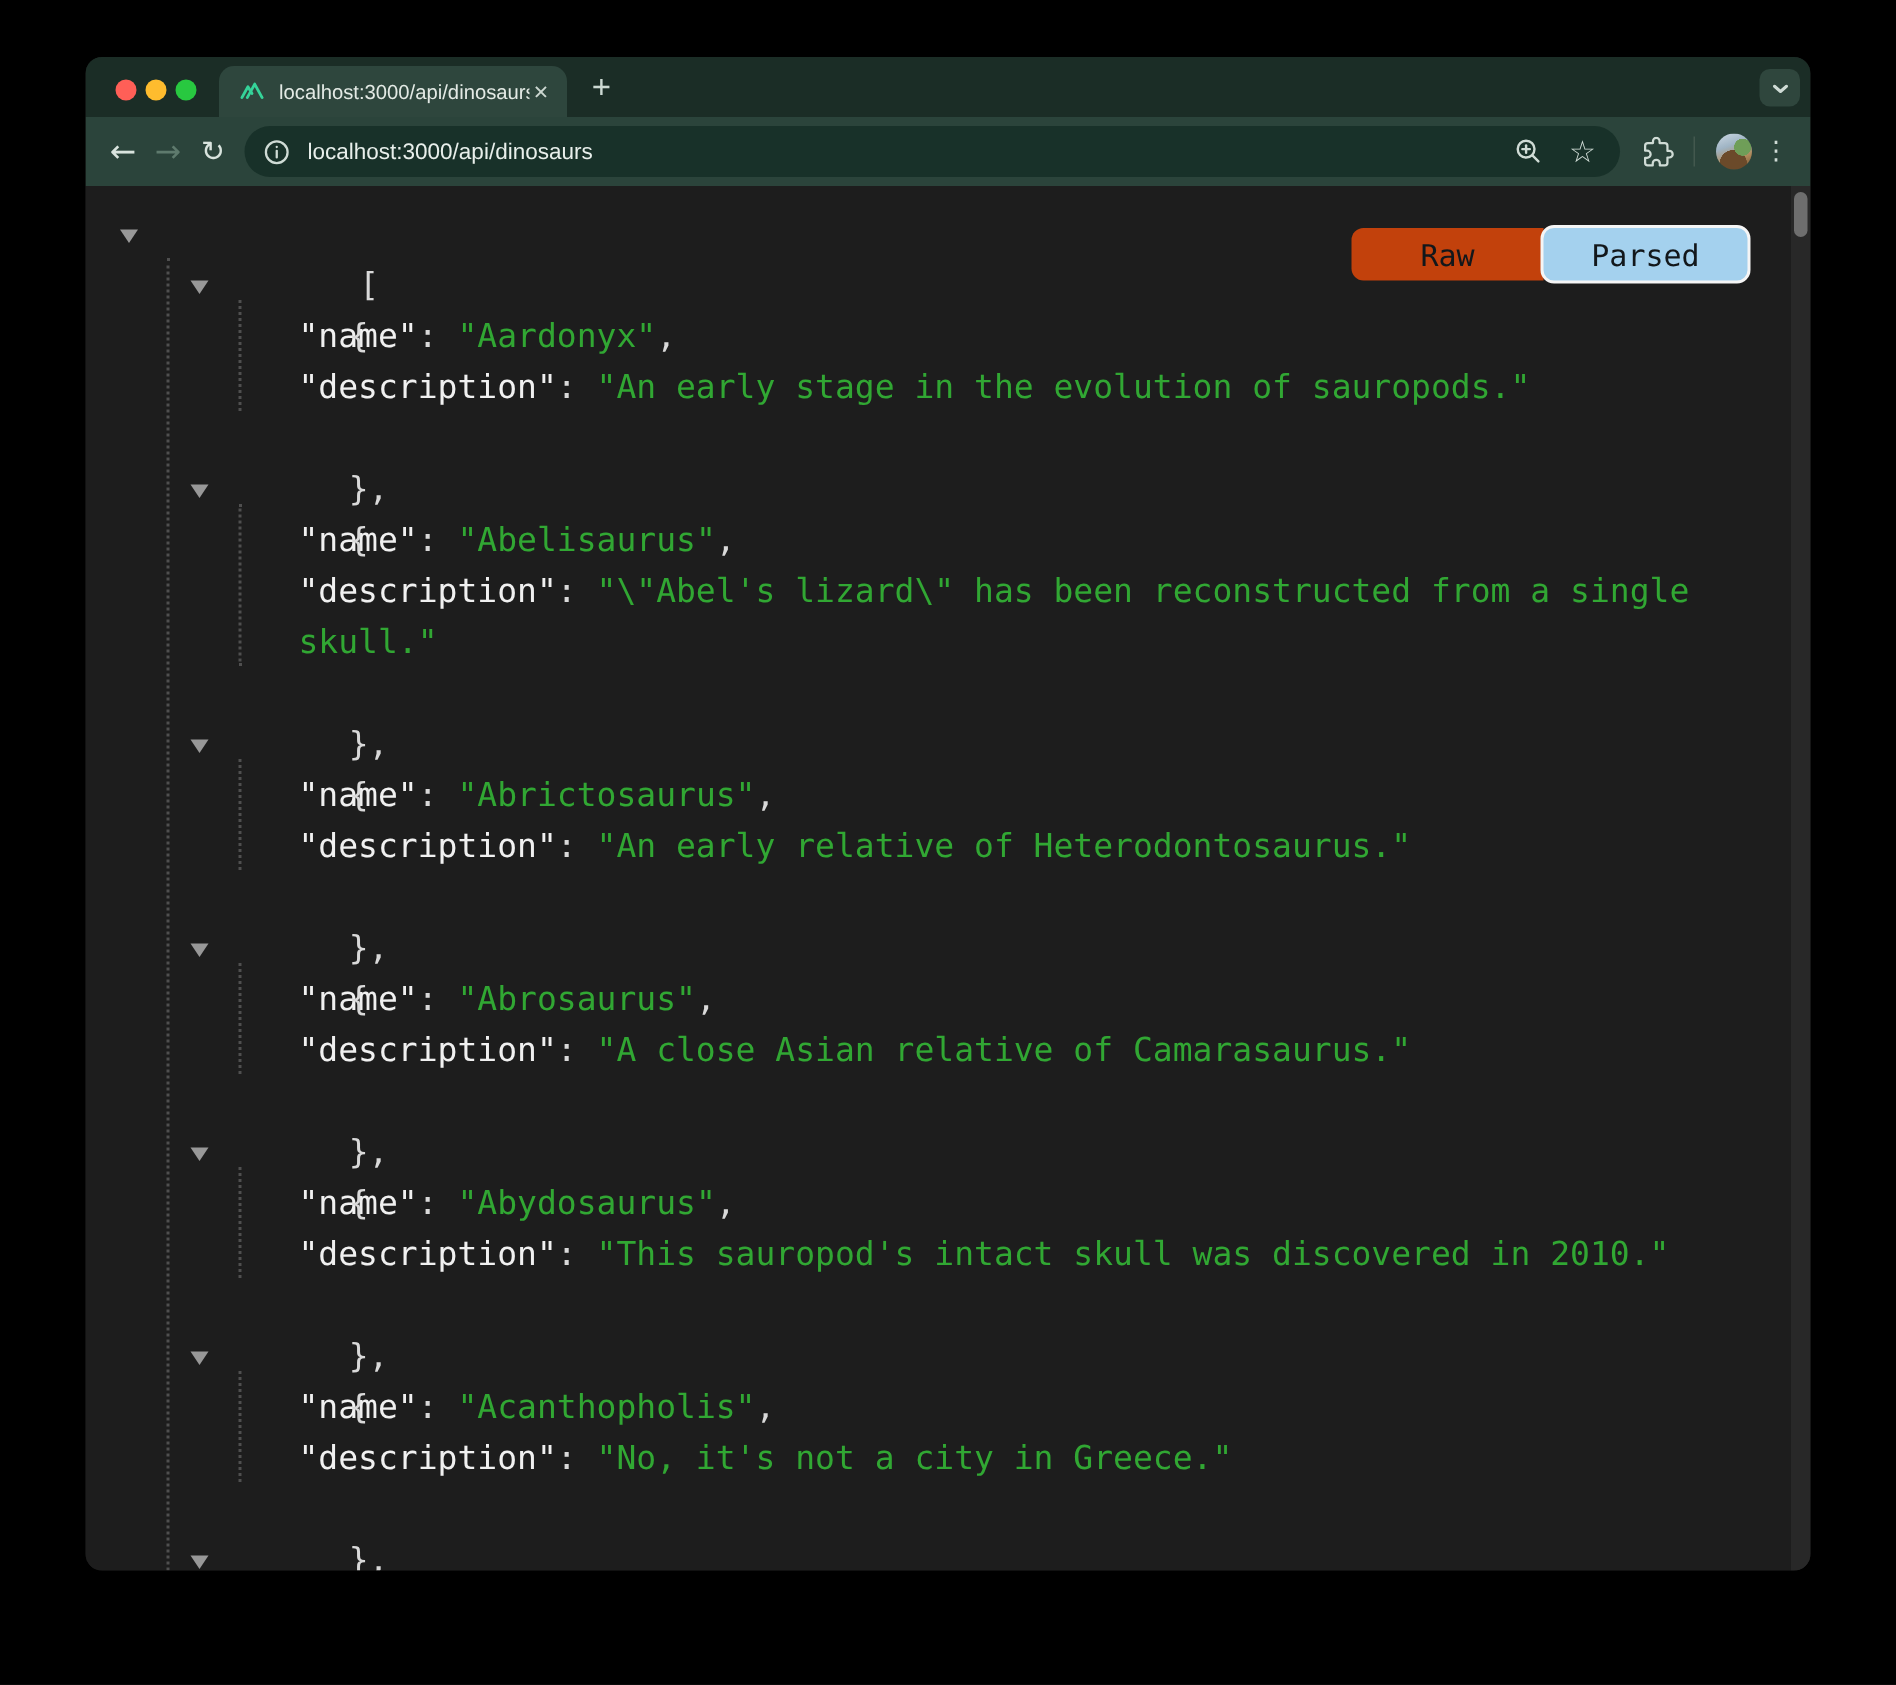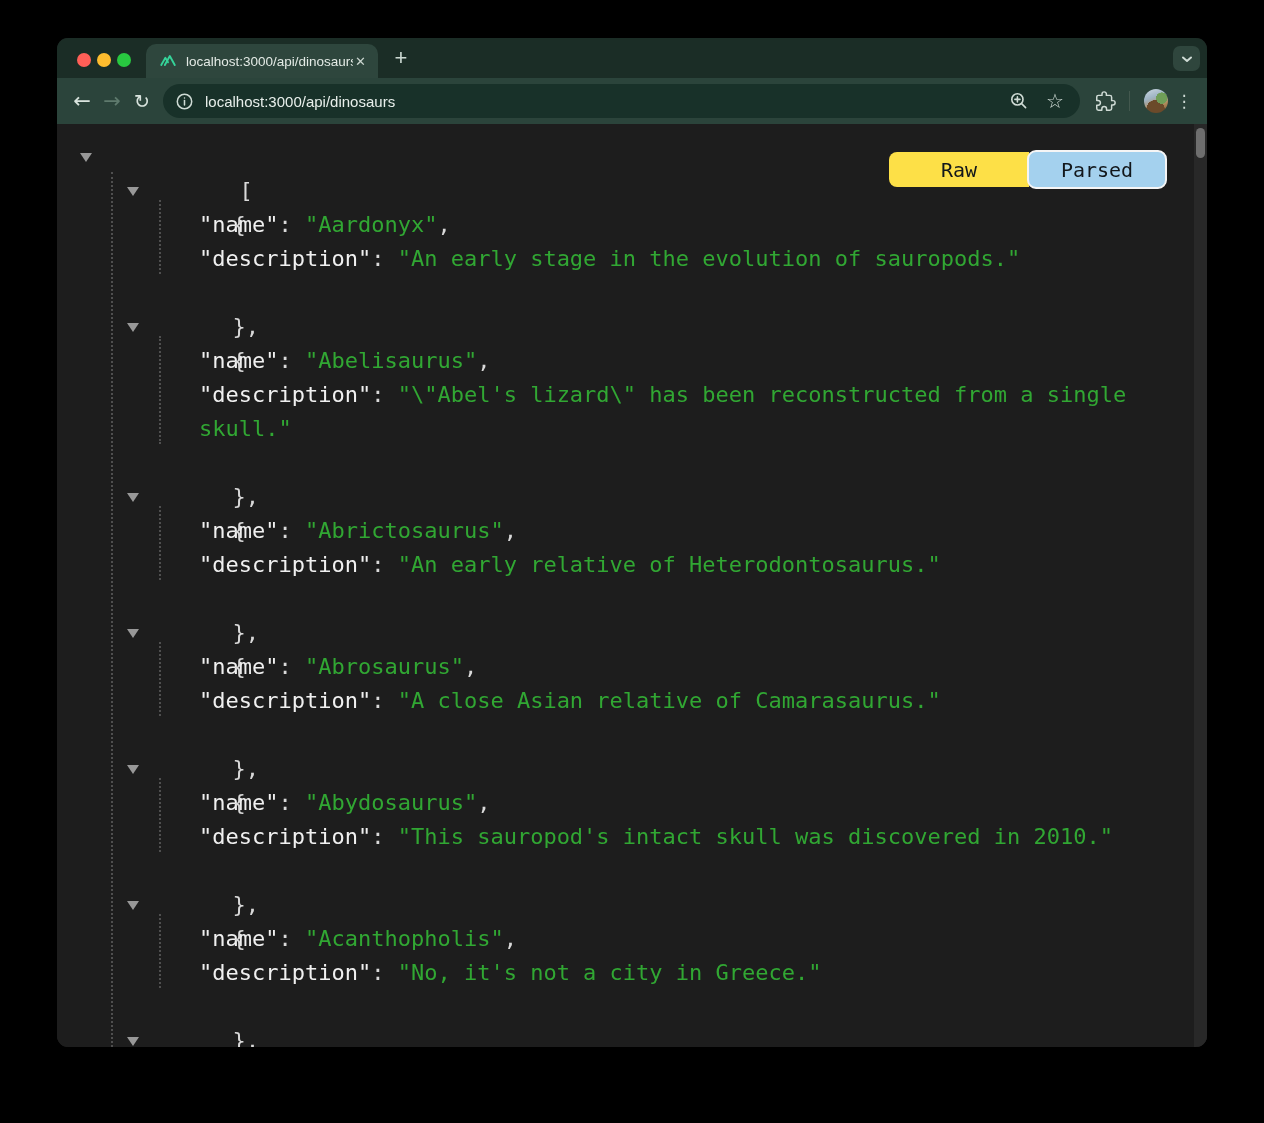--- a/index.html
+++ b/index.html
@@ -64,21 +64,21 @@
   .openrow, .closerow { padding-left:96px; }
   .entry-guide { position:absolute; left:102px; top:26px; bottom:36px; width:0; border-left:2px dotted #4f4f4f; }
   .kv { margin-left:142px; width:960px; white-space:pre-wrap; }
   .key { color:#f0f0f0; }
   .punct { color:#d9d9d9; }
   .val { color:#31a733; }
 
   
   .toggle { position:absolute; top:26px; right:27px; display:flex; align-items:center;
             font-size:20px; color:#12171b; }
-  .btn-raw { width:140px; height:35px; background:#fde047; border-radius:8px 0 0 8px;
+  .btn-raw { width:128px; height:35px; background:#c2410c; border-radius:8px 0 0 8px;
              display:flex; align-items:center; justify-content:center; }
   .btn-parsed { width:140px; height:39px; background:#a4d1ee; border:2px solid #f5f5f5;
                 border-radius:9px; margin-left:-2px; position:relative; z-index:1;
                 display:flex; align-items:center; justify-content:center; }
 </style>
 </head>
 <body>
 
 <div class="stage">
   <div class="window">

